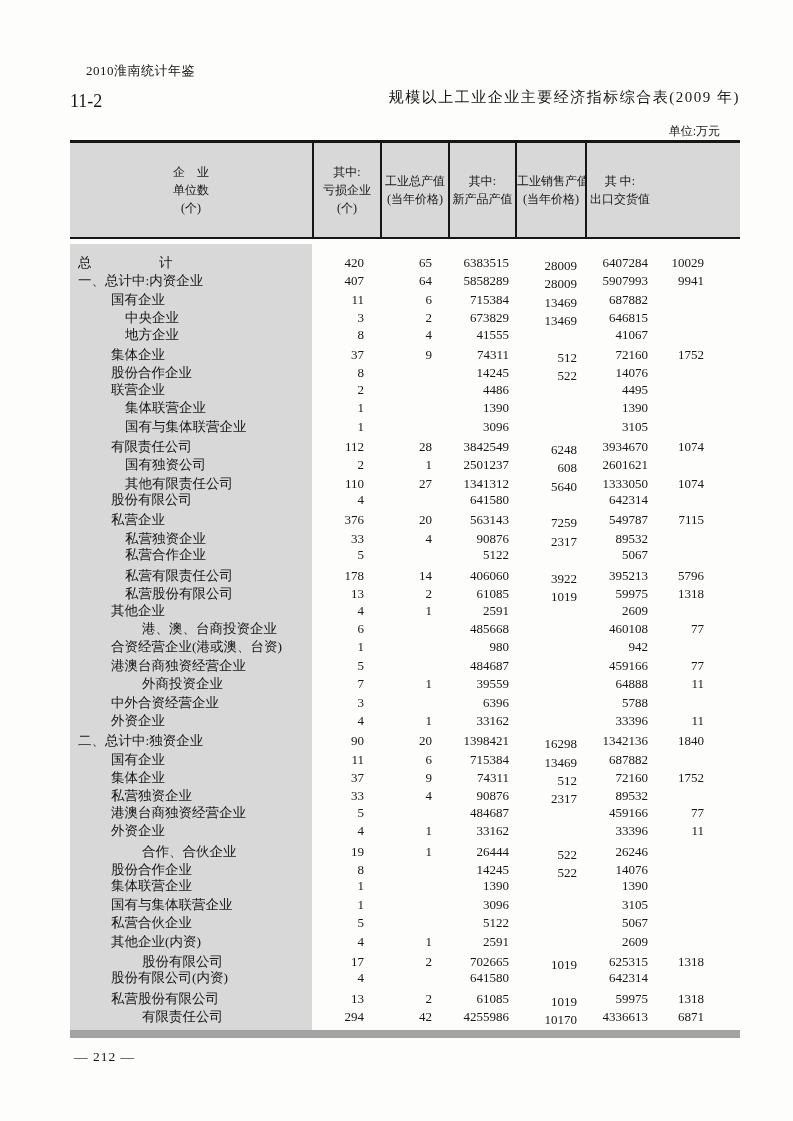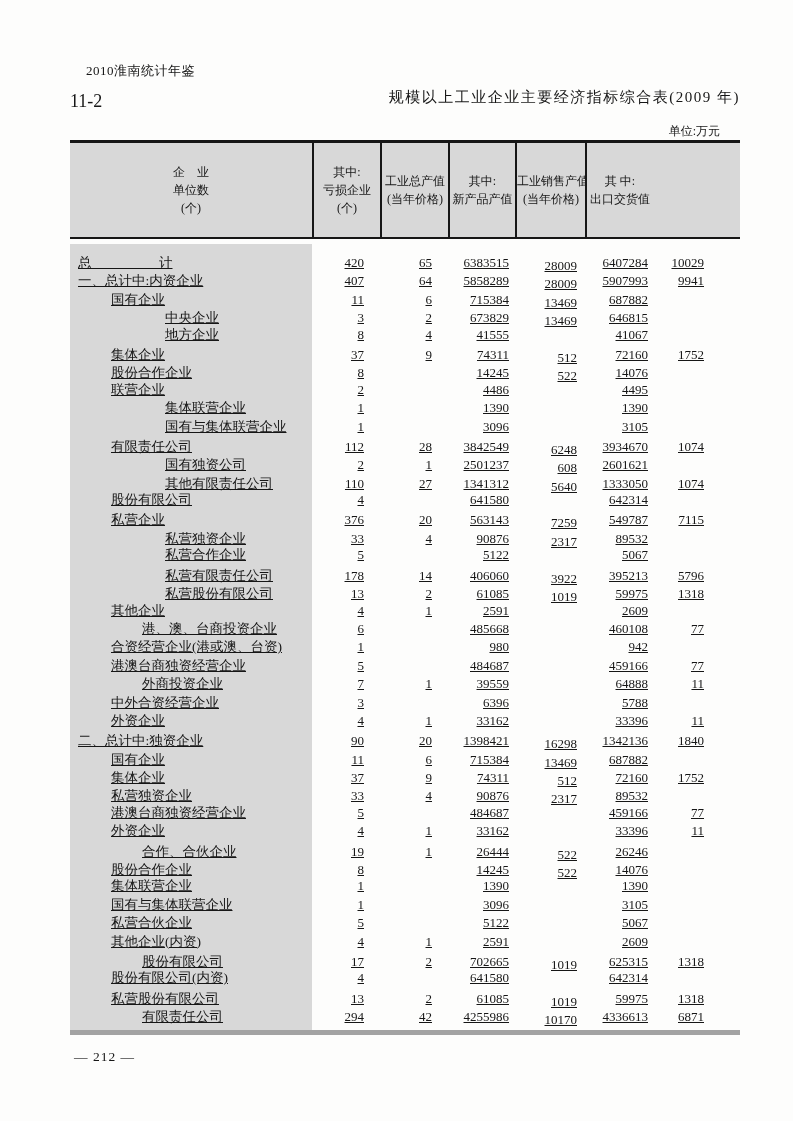--- a/index.html
+++ b/index.html
@@ -26,34 +26,33 @@
   .hcell{
     display:flex;flex-direction:column;justify-content:center;align-items:center;
     font-size:12px;line-height:18px;text-align:center;overflow:hidden;white-space:nowrap;
   }
   .hcell + .hcell{border-left:2px solid #161616;}
   .hcell .hline{width:100%;}
 
   .tbody{
     position:relative;margin-top:5px;
     padding:8px 0 6px 0;
-    border-bottom:5px solid #a3a3a3;
-    text-decoration:underline;
+    border-bottom:8px solid #a3a3a3;
   }
   .stub-bg{position:absolute;left:0;top:0;bottom:0;width:242px;background:#d8d8d8;}
   .row{
     position:relative;
     display:grid;grid-template-columns:242px 68px 68px 67px 70px 68px 87px;
     height:18.4px;align-items:center;font-size:13px;
   }
   .lab{font-size:13.5px;white-space:nowrap;overflow:hidden;}
   .ind-0{padding-left:8px;}
   .ind-1{padding-left:72px;}
   .ind-2{padding-left:41px;}
-  .ind-3{padding-left:95px;}
+  .ind-3{padding-left:55px;}
   .num{text-align:right;white-space:nowrap;}
   .num.c1{padding-right:16px;}
   .num.c2{padding-right:16px;}
   .num.c3{padding-right:6px;}
   .num.c4{padding-right:8px;margin-top:6px;}
   .num.c5{padding-right:5px;}
   .num.c6{padding-right:36px;}
 
   .page-number{position:absolute;left:74px;top:1049px;font-size:13.5px;letter-spacing:1px;}
 </style>

